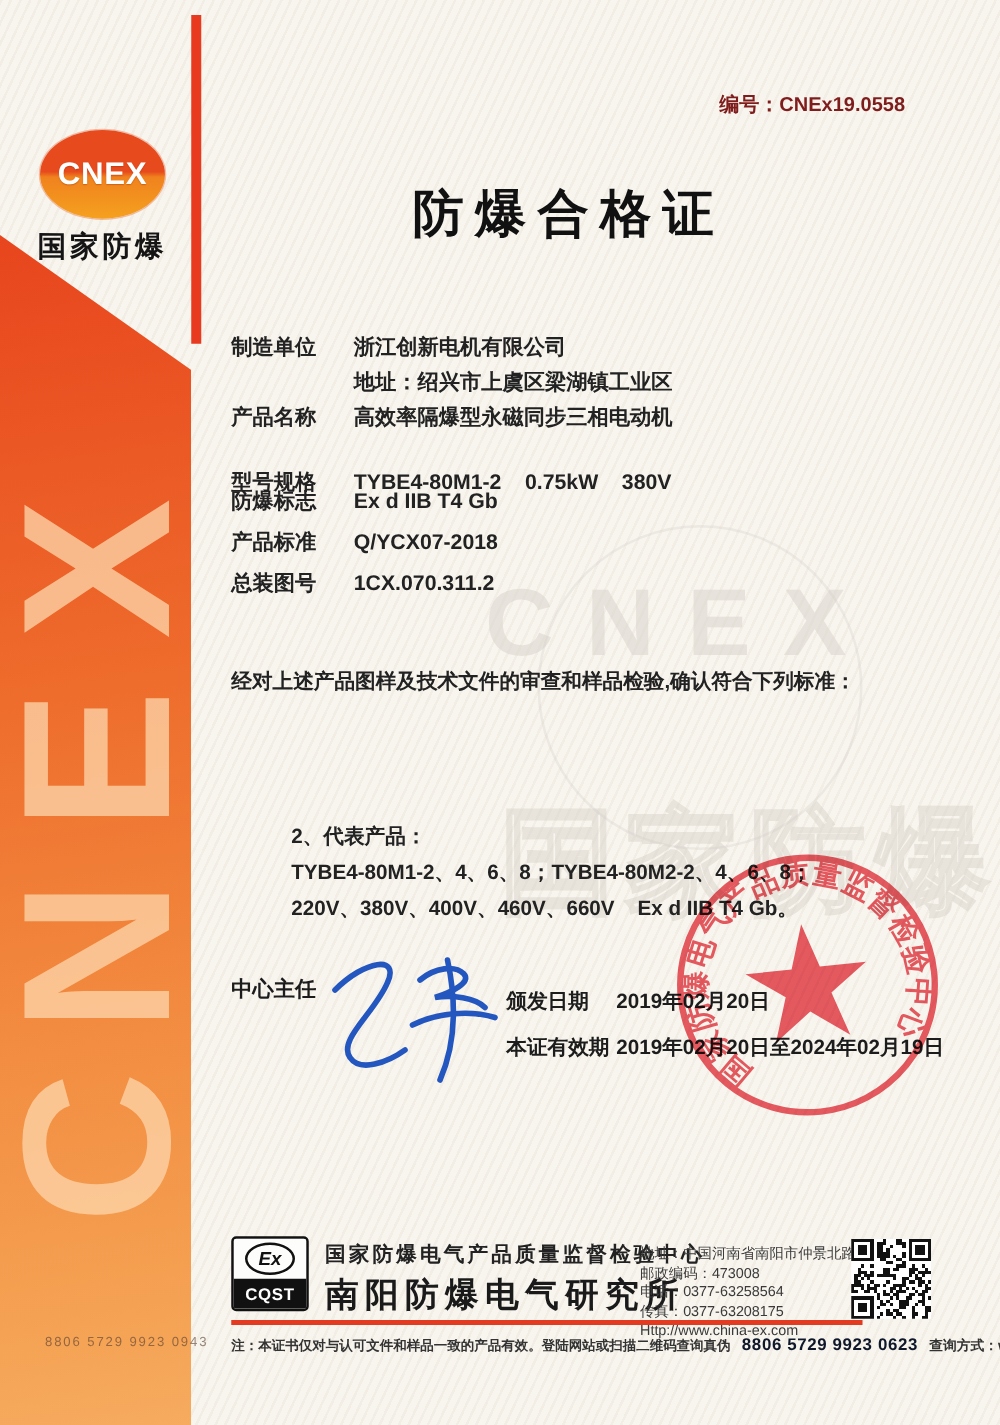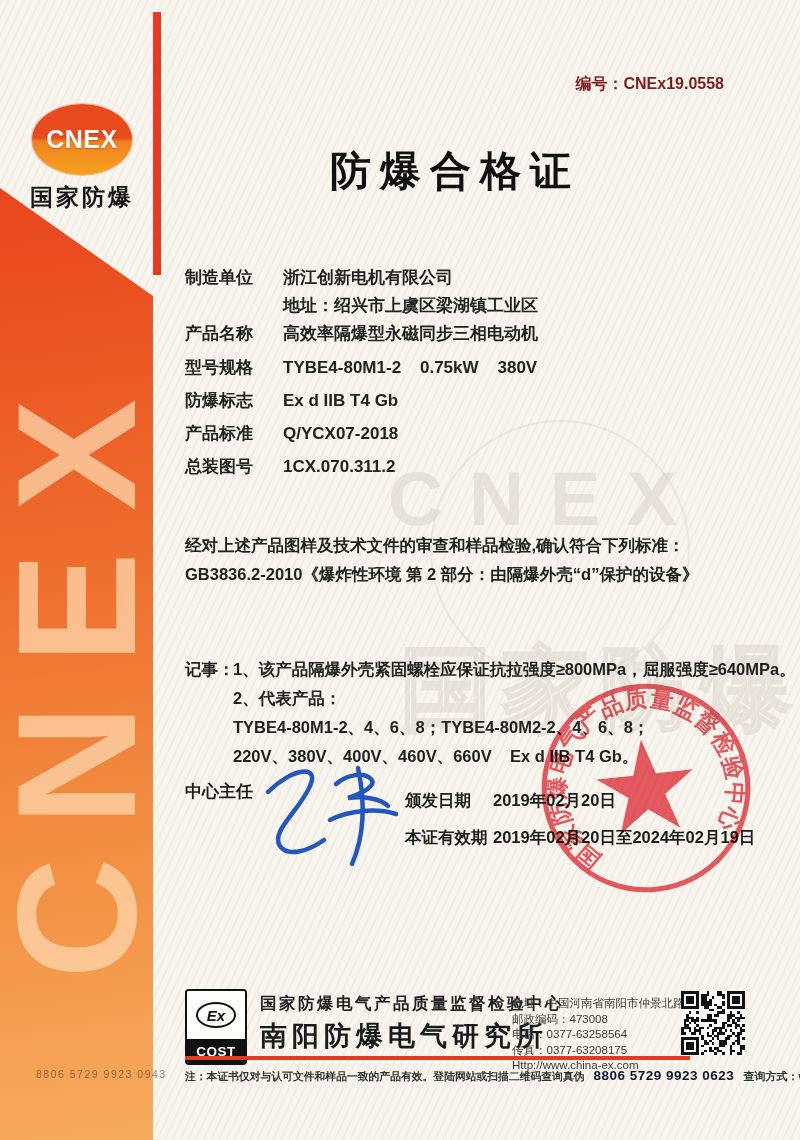--- a/index.html
+++ b/index.html
@@ -81,21 +81,21 @@
   
   .director { position:absolute; left:185px; top:780px; z-index:3; font-size:17px; font-weight:600; }
   .signature { position:absolute; left:252px; top:752px; z-index:4; }
   .daterow { position:absolute; left:405px; z-index:4; white-space:nowrap;margin-top:12px; }
   .daterow .lbl { display:inline-block; width:88px; font-size:16.5px; font-weight:600; }
   .daterow .val { font-size:16.5px; font-weight:600; }
   
   .stamp { position:absolute; left:534px; top:676px; width:224px; height:224px; z-index:5; transform:rotate(-6deg); opacity:.88; mix-blend-mode:multiply; }
   
   .exlogo {
-    position:absolute; left:185px; top:989px; width:62px; height:76px; z-index:3;
+    position:absolute; left:185px; top:989px; width:62px; height:60px; z-index:3;
     border:2px solid #111; border-radius:4px; overflow:hidden; background:#fff;
     display:flex; flex-direction:column;
   }
   .exlogo .ex-top { flex:1; display:flex; align-items:center; justify-content:center; background:#fdfdfb; }
   .exlogo .ex-oval { width:40px; height:26px; border:2.5px solid #111; border-radius:50%; display:flex; align-items:center; justify-content:center; font-size:15px; font-weight:800; font-style:italic; color:#111; }
   .exlogo .ex-bottom { height:24px; background:#111; color:#fff; display:flex; align-items:center; justify-content:center; font-size:13.5px; font-weight:700; letter-spacing:.5px; }
   .org { position:absolute; left:260px; top:993px; z-index:3; white-space:nowrap; }
   .org .l1 { font-size:16.5px; font-weight:600; letter-spacing:2.5px; color:#222; }
   .org .l2 { margin-top:3px; font-size:27px; font-weight:600; letter-spacing:5px; color:#1a1a1a; }
   .addr { position:absolute; left:512px; top:996px; z-index:3; font-size:11.5px; line-height:15.5px; color:#3a3a3a; font-weight:500; white-space:nowrap; }
@@ -133,48 +133,43 @@
 <div class="fields">
   <div class="frow" style="top:266px">
     <span class="lbl">制造单位</span><span class="val">浙江创新电机有限公司</span>
   </div>
   <div class="frow" style="top:294px">
     <span class="lbl"></span><span class="val">地址：绍兴市上虞区梁湖镇工业区</span>
   </div>
   <div class="frow" style="top:322px">
     <span class="lbl">产品名称</span><span class="val">高效率隔爆型永磁同步三相电动机</span>
   </div>
-  <div class="frow" style="top:356px">
+  <div class="frow" style="top:374px">
     <span class="lbl">型号规格</span><span class="val">TYBE4-80M1-2    0.75kW    380V</span>
   </div>
   <div class="frow" style="top:389px">
     <span class="lbl">防爆标志</span><span class="val">Ex d IIB T4 Gb</span>
   </div>
   <div class="frow" style="top:422px">
     <span class="lbl">产品标准</span><span class="val">Q/YCX07-2018</span>
   </div>
   <div class="frow" style="top:455px">
     <span class="lbl">总装图号</span><span class="val">1CX.070.311.2</span>
   </div>
 </div>
 
 <div class="wm-circle"></div>
 <div class="wm-cnex">CNEX</div>
 <div class="wm-cn">国家防爆</div>
 
 <div class="statement">
   <div>经对上述产品图样及技术文件的审查和样品检验,确认符合下列标准：</div>
-  <div>GB3836.2-2010《爆炸性环境 第 2 部分：由隔爆外壳“d”保护的设备》</div>
 </div>
 
 <div class="notes">
-  <div class="row">
-    <span class="nlbl">记事：</span>
-    <span>1、该产品隔爆外壳紧固螺栓应保证抗拉强度≥800MPa，屈服强度≥640MPa。</span>
-  </div>
   <div class="row">
       <span class="nlbl"></span>
       <span>2、代表产品：</span>
     </div>
   <div class="row">
       <span class="nlbl"></span>
       <span style="white-space:pre">TYBE4-80M1-2、4、6、8；TYBE4-80M2-2、4、6、8；</span>
     </div>
   <div class="row">
       <span class="nlbl"></span>

